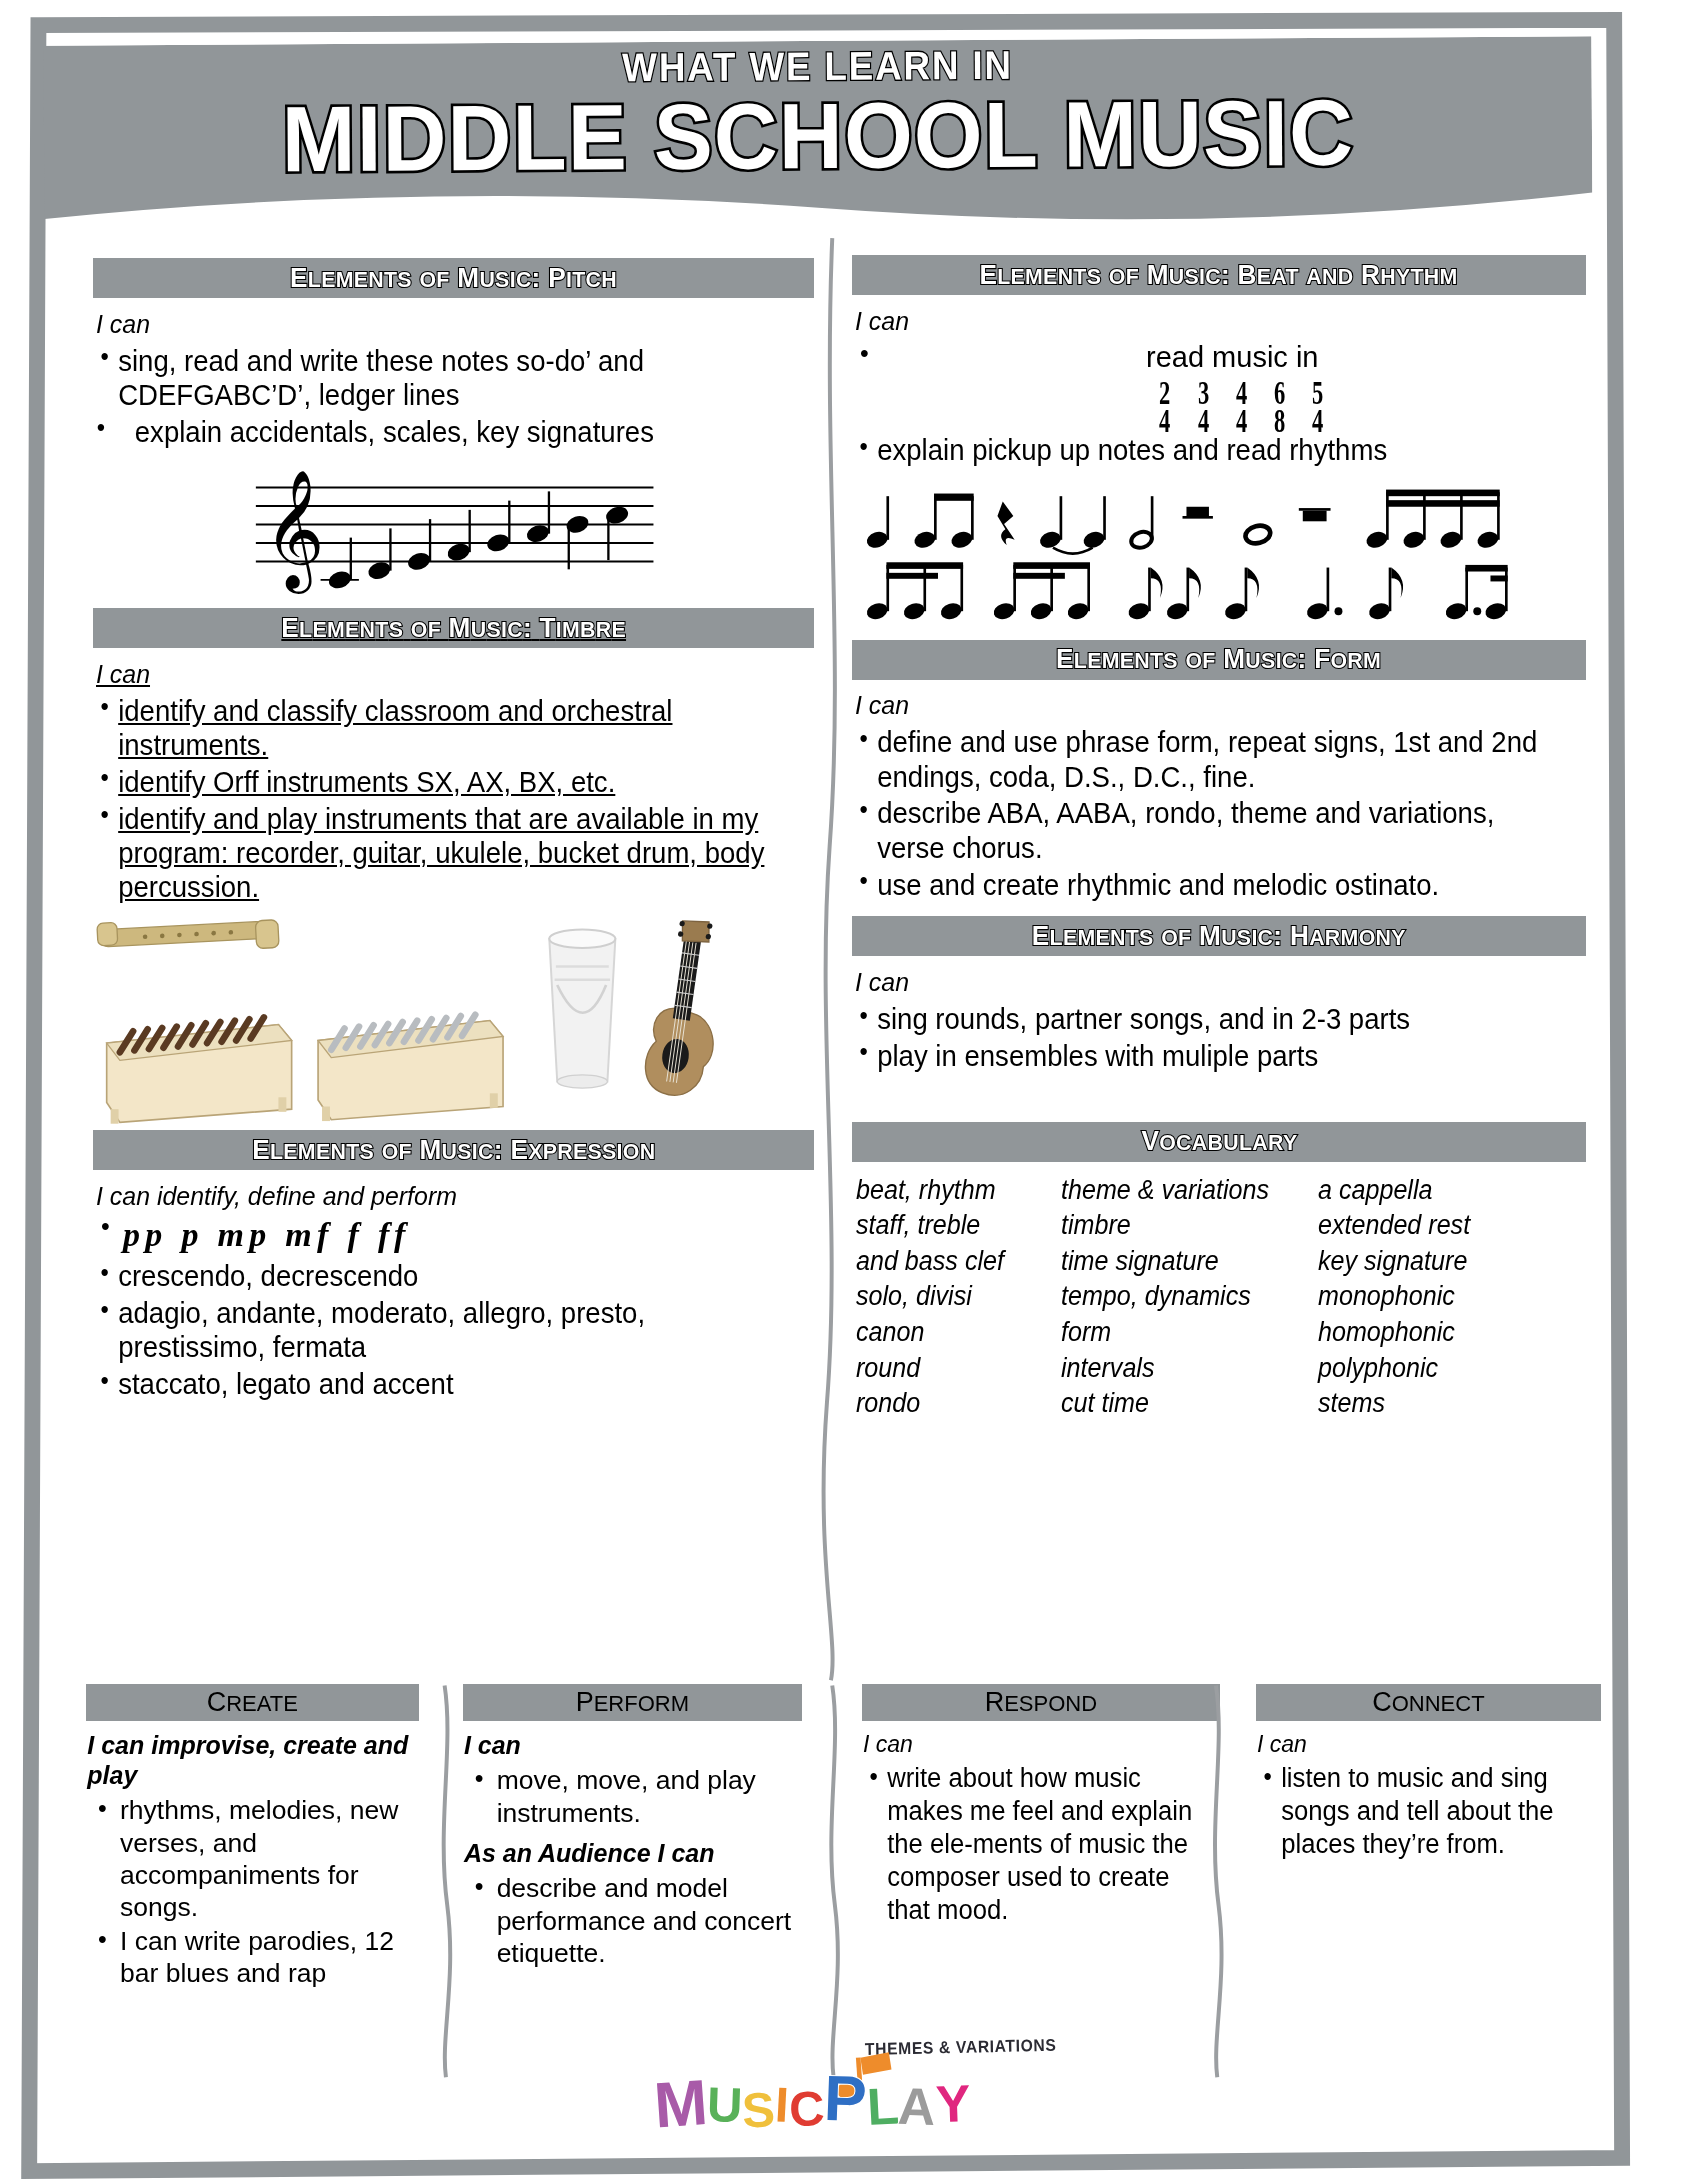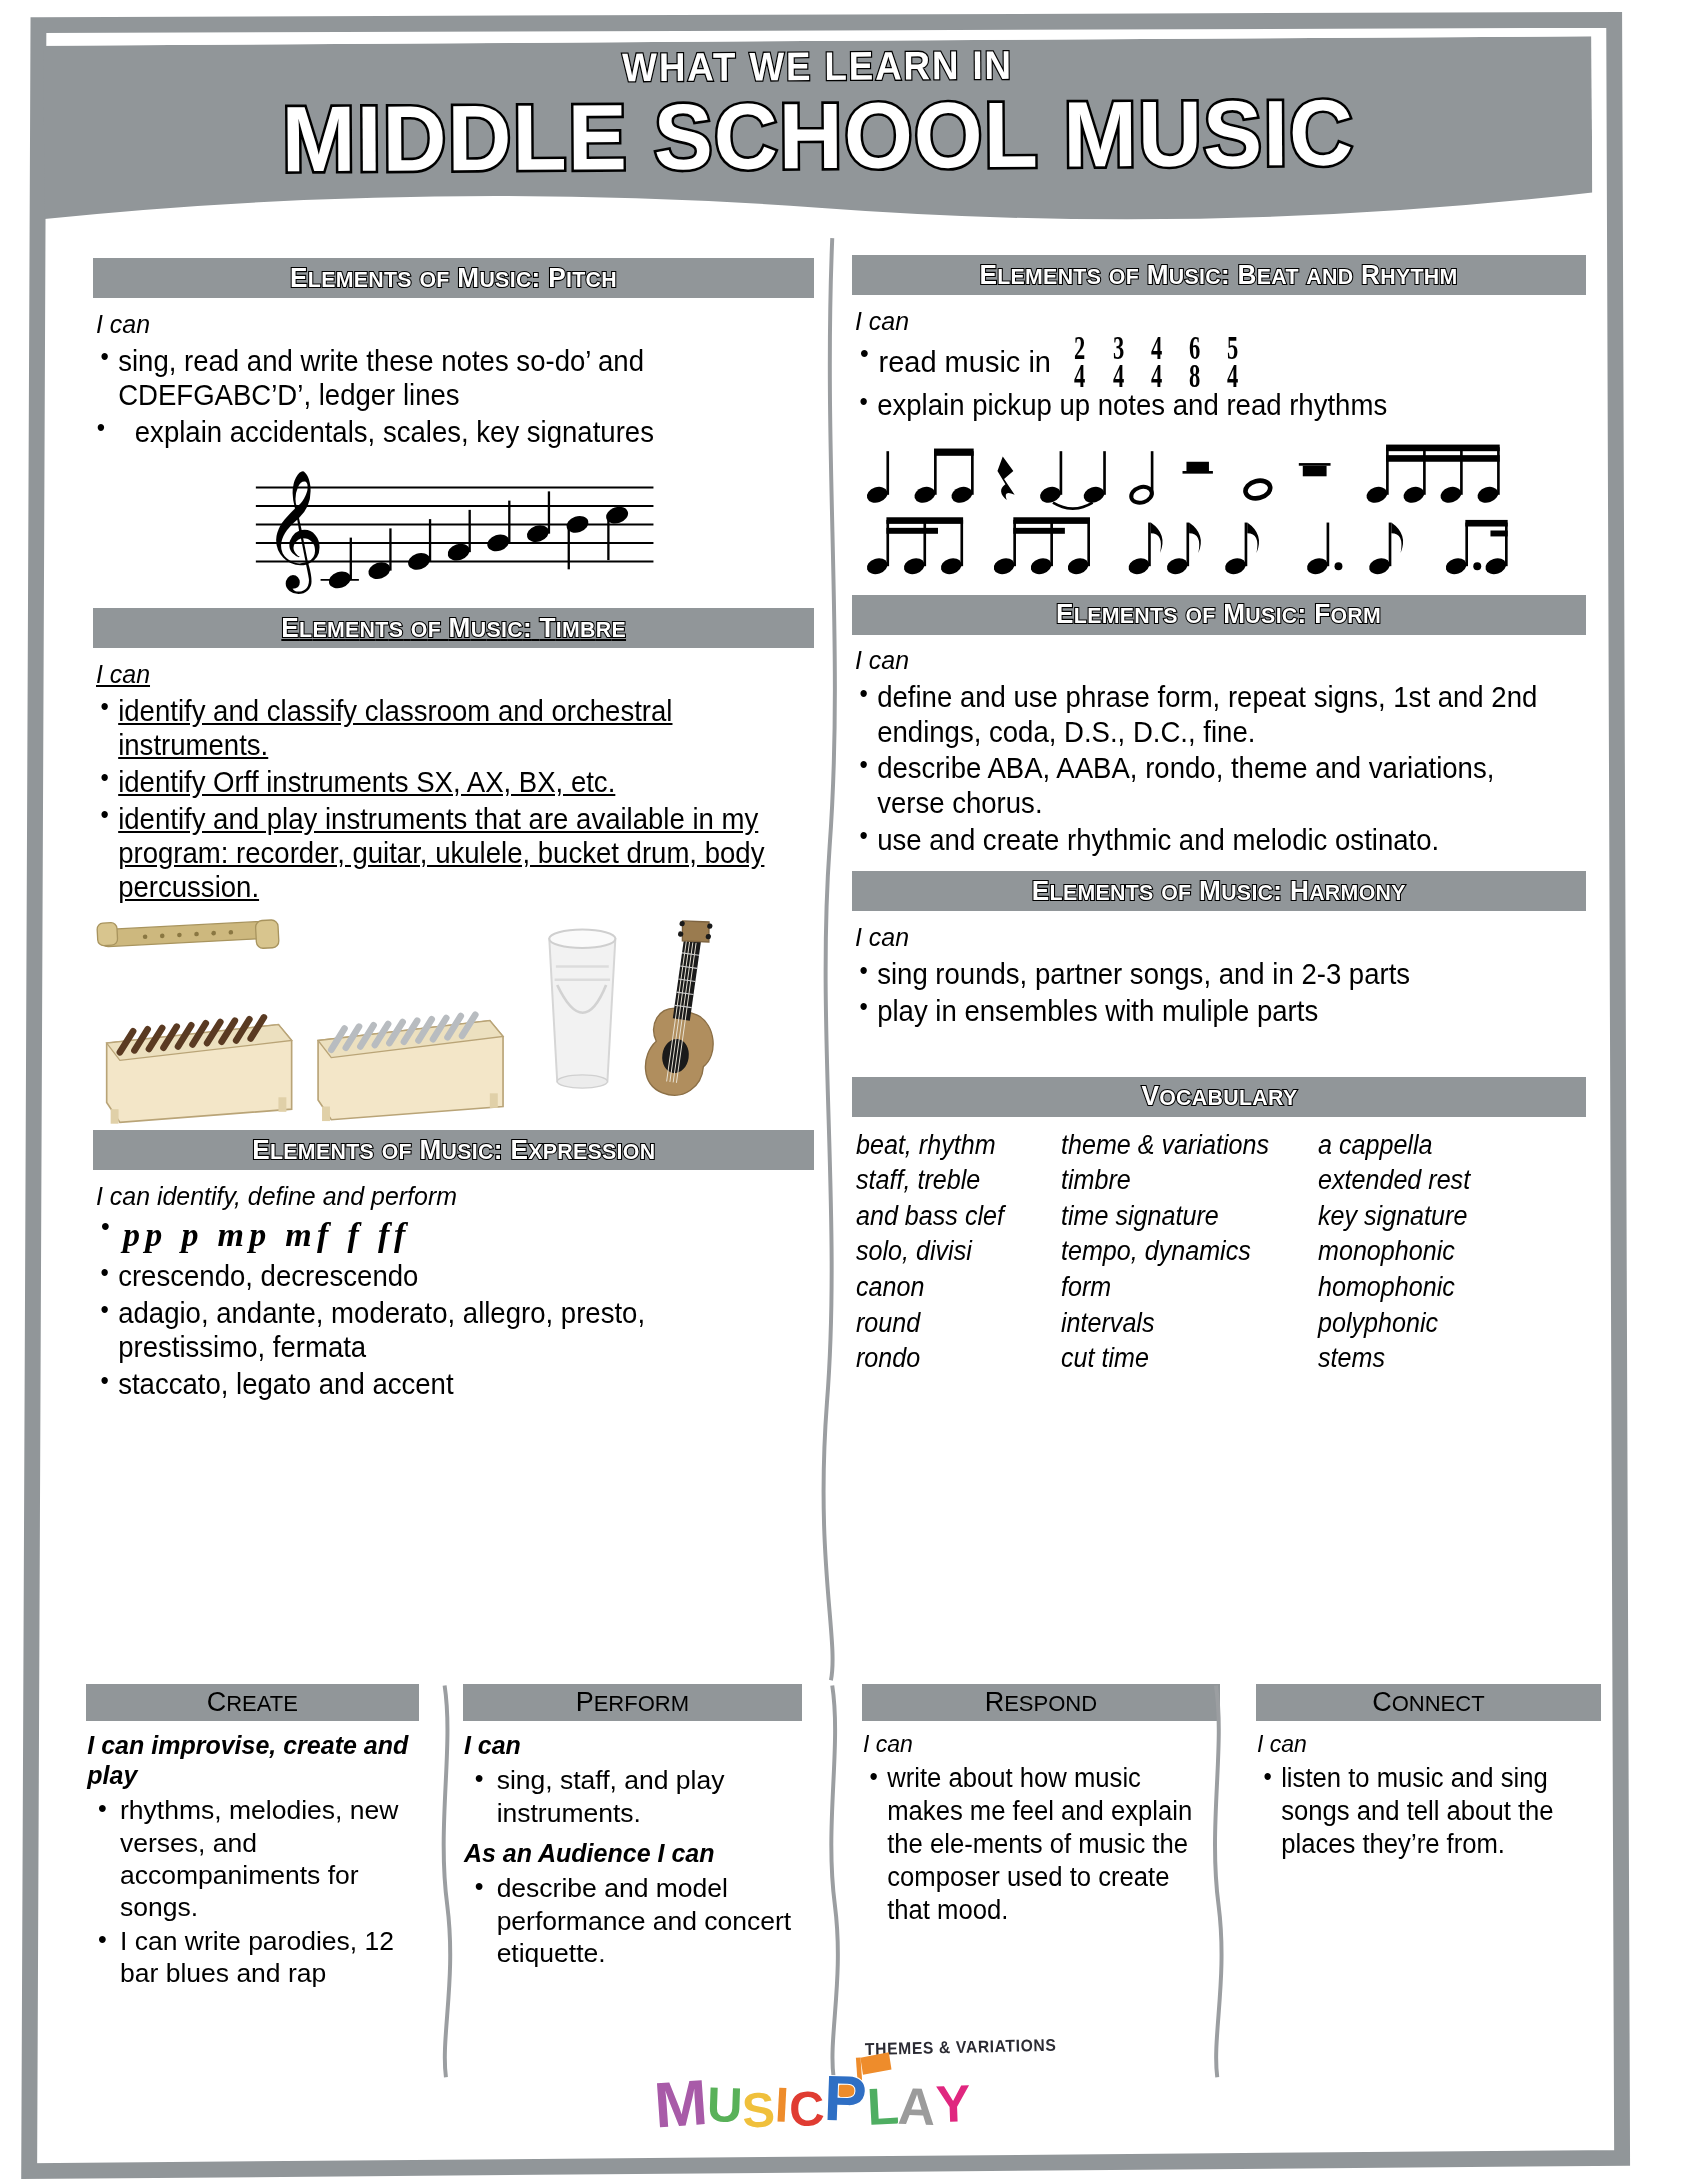--- a/index.html
+++ b/index.html
@@ -143,27 +143,28 @@
     top: -1.3px;
     font-size: 25px;
   }
   ul.bullets > li.indent::before { left: 4px; }
   ul.bullets > li.indent { padding-left: 44px; }
 
   
   .ts-line {
     display: flex;
     align-items: center;
-    gap: 4px;
+    gap: 12px;
     font-family: "Liberation Sans Narrow", "Liberation Sans", sans-serif;
     font-size: 29px;
     color: #000;
     margin-bottom: 4px;
     padding-left: 26.5px;
     position: relative;
+    flex-direction: column;
   }
   .ts-line::before {
     content: "\2022";
     position: absolute;
     left: 8px;
     top: -1.3px;
     font-size: 25px;
   }
   .timesigs { display: flex; gap: 25px; margin-left: 18.5px; }
   .timesig {
@@ -727,21 +728,21 @@
         <li>I can write parodies, 12 bar blues and rap</li>
       </ul>
     </div>
 
     <div class="bpanel perform">
       <div class="bbar">
         <span class="sec-title"><span class="sc">P</span><span class="sc-lower">E</span><span class="sc-lower">R</span><span class="sc-lower">F</span><span class="sc-lower">O</span><span class="sc-lower">R</span><span class="sc-lower">M</span></span>
       </div>
       <div class="ican">I can</div>
       <ul class="bullets">
-        <li>sing, staff, and play instruments.</li>
+        <li>move, move, and play instruments.</li>
       </ul>
       <div class="ican">As an Audience I can</div>
       <ul class="bullets">
         <li> describe and model performance and concert etiquette.</li>
       </ul>
     </div>
 
     <div class="bpanel respond">
       <div class="bbar">
         <span class="sec-title"><span class="sc">R</span><span class="sc-lower">E</span><span class="sc-lower">S</span><span class="sc-lower">P</span><span class="sc-lower">O</span><span class="sc-lower">N</span><span class="sc-lower">D</span></span>

